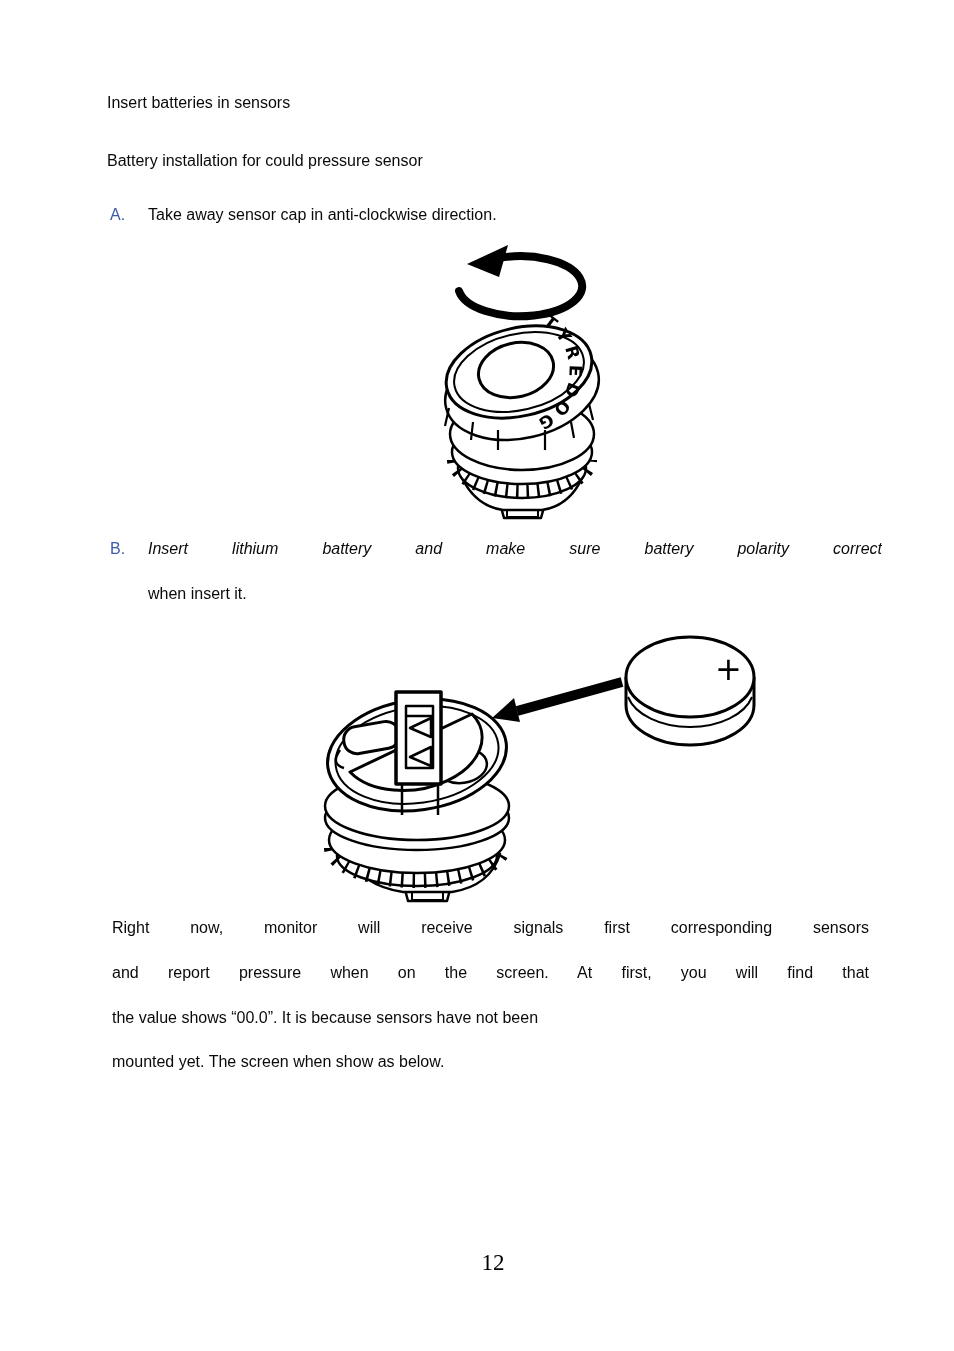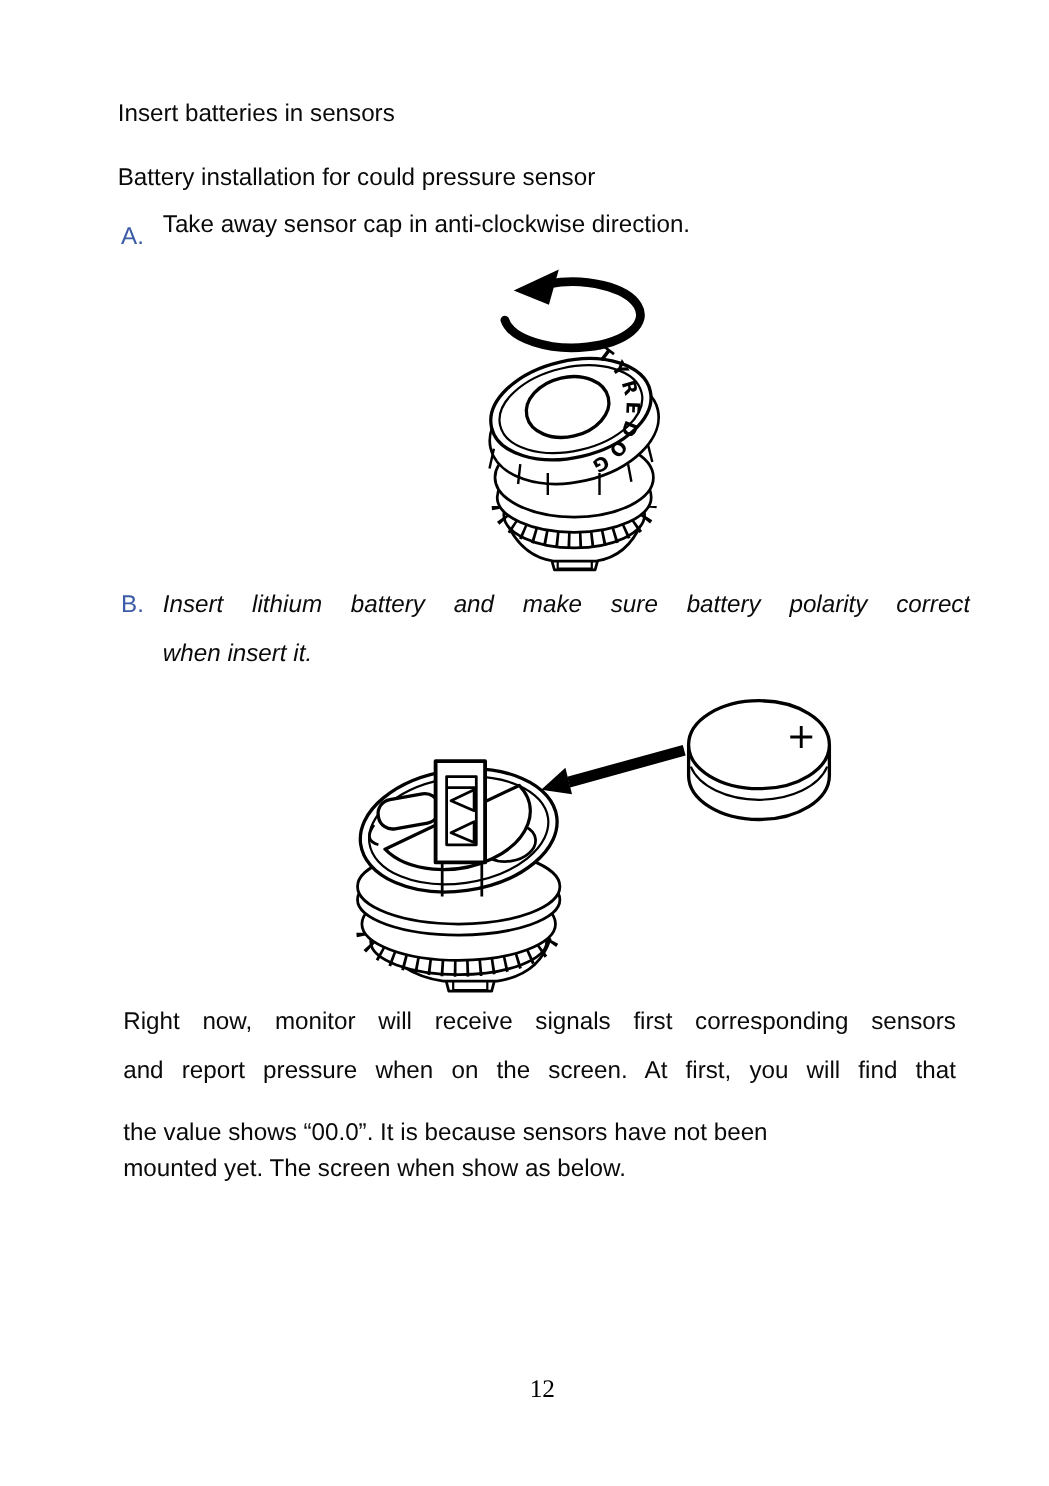--- a/index.html
+++ b/index.html
@@ -6,21 +6,21 @@
   body{
     width:954px;height:1351px;
     background:#ffffff;
     font-family:"Liberation Sans", sans-serif;
     color:#000;
     position:relative;
     overflow:hidden;
   }
   .abs{position:absolute;}
   .txt{
-    font-size:22px;
+    font-size:16px;
     line-height:26px;
     white-space:nowrap;
     color:#0a0a0a;
   }
   .marker{
     color:#3c5ca8;
   }
   .just{
     white-space:normal;
     text-align:justify;
@@ -36,21 +36,21 @@
   svg .solid{fill:#000;stroke:none;}
 </style>
 </head>
 <body>
 
 <div class="abs txt" style="left:107px; top:90px;">Insert batteries in sensors</div>
 
 <div class="abs txt" style="left:107px; top:148px;">Battery installation for could pressure sensor</div>
 
 <div class="abs txt marker" style="left:110px; top:202px;">A.</div>
-<div class="abs txt" style="left:148px; top:191px;">Take away sensor cap in anti-clockwise direction.</div>
+<div class="abs txt" style="left:148px; top:202px;">Take away sensor cap in anti-clockwise direction.</div>
 
 <svg class="abs" style="left:395px; top:238px;" width="300" height="292" viewBox="0 0 300 292">
   <g stroke-linejoin="round">
 
     <g>
       <path d="M64,53 A62,30 0 1 0 104,20" class="nofill" stroke-width="8" stroke-linecap="round"></path>
       <polygon points="72,26 113,7 104,39" class="solid"></polygon>
     </g>
 
     <g>
@@ -71,21 +71,21 @@
         <text font-family="DejaVu Sans, sans-serif" font-size="17" font-weight="bold" letter-spacing="4.5" fill="#000">
           <textPath href="#capring" xlink:href="#capring">TYREDOG</textPath>
         </text>
       </g>
     </g>
   </g>
 </svg>
 
 <div class="abs txt marker" style="left:110px; top:536px;">B.</div>
 <div class="abs txt just" style="left:148px; top:536px; width:734px;font-style:italic;">Insert lithium battery and make sure battery polarity correct</div>
-<div class="abs txt" style="left:148px; top:581px;font-style:italic;">when insert it.</div>
+<div class="abs txt" style="left:148px; top:581px;">when insert it.</div>
 
 <svg class="abs" style="left:300px; top:618px;" width="470" height="298" viewBox="0 0 470 298">
   <g stroke-linejoin="round">
 
     <g>
       <path d="M103,264 L152,264 L147,283 L108,283 Z" class="ln" stroke-width="2.5"></path>
       <path d="M112,268 L143,268 L143,282 L112,282 Z" class="nofill" stroke-width="2"></path>
       <path d="M45,236 Q62,268 103,274 L152,274 Q190,268 200,236 Z" class="ln" stroke-width="2.5"></path>
       <ellipse cx="117" cy="238" rx="80" ry="30" class="ln" stroke-width="2.5"></ellipse>
       <path d="M32,230 A85,32 0 0 0 202,230" class="nofill" stroke-width="16" stroke-dasharray="2.5,9"></path>
@@ -118,17 +118,17 @@
     <g>
       <line x1="322" y1="64" x2="217" y2="93" stroke="#000" stroke-width="10"></line>
       <polygon points="192,100 214,80 220,104" class="solid"></polygon>
     </g>
   </g>
 </svg>
 
 <div>
   <div class="abs txt just" style="left:112px; top:915px; width:757px;">Right now, monitor will receive signals first corresponding sensors</div>
   <div class="abs txt just" style="left:112px; top:960px; width:757px;">and report pressure when on the screen. At first, you will find that</div>
-  <div class="abs txt" style="left:112px; top:1005px;margin-top:11px;">the value shows “00.0”. It is because sensors have not been</div>
+  <div class="abs txt" style="left:112px; top:1005px;">the value shows “00.0”. It is because sensors have not been</div>
   <div class="abs txt" style="left:112px; top:1049px;">mounted yet. The screen when show as below.</div>
 </div>
 
 <div class="abs serif" style="left:0; top:1250px; width:954px; text-align:center; font-size:23px;margin-left:16px;">12</div>
 
 </body></html>

